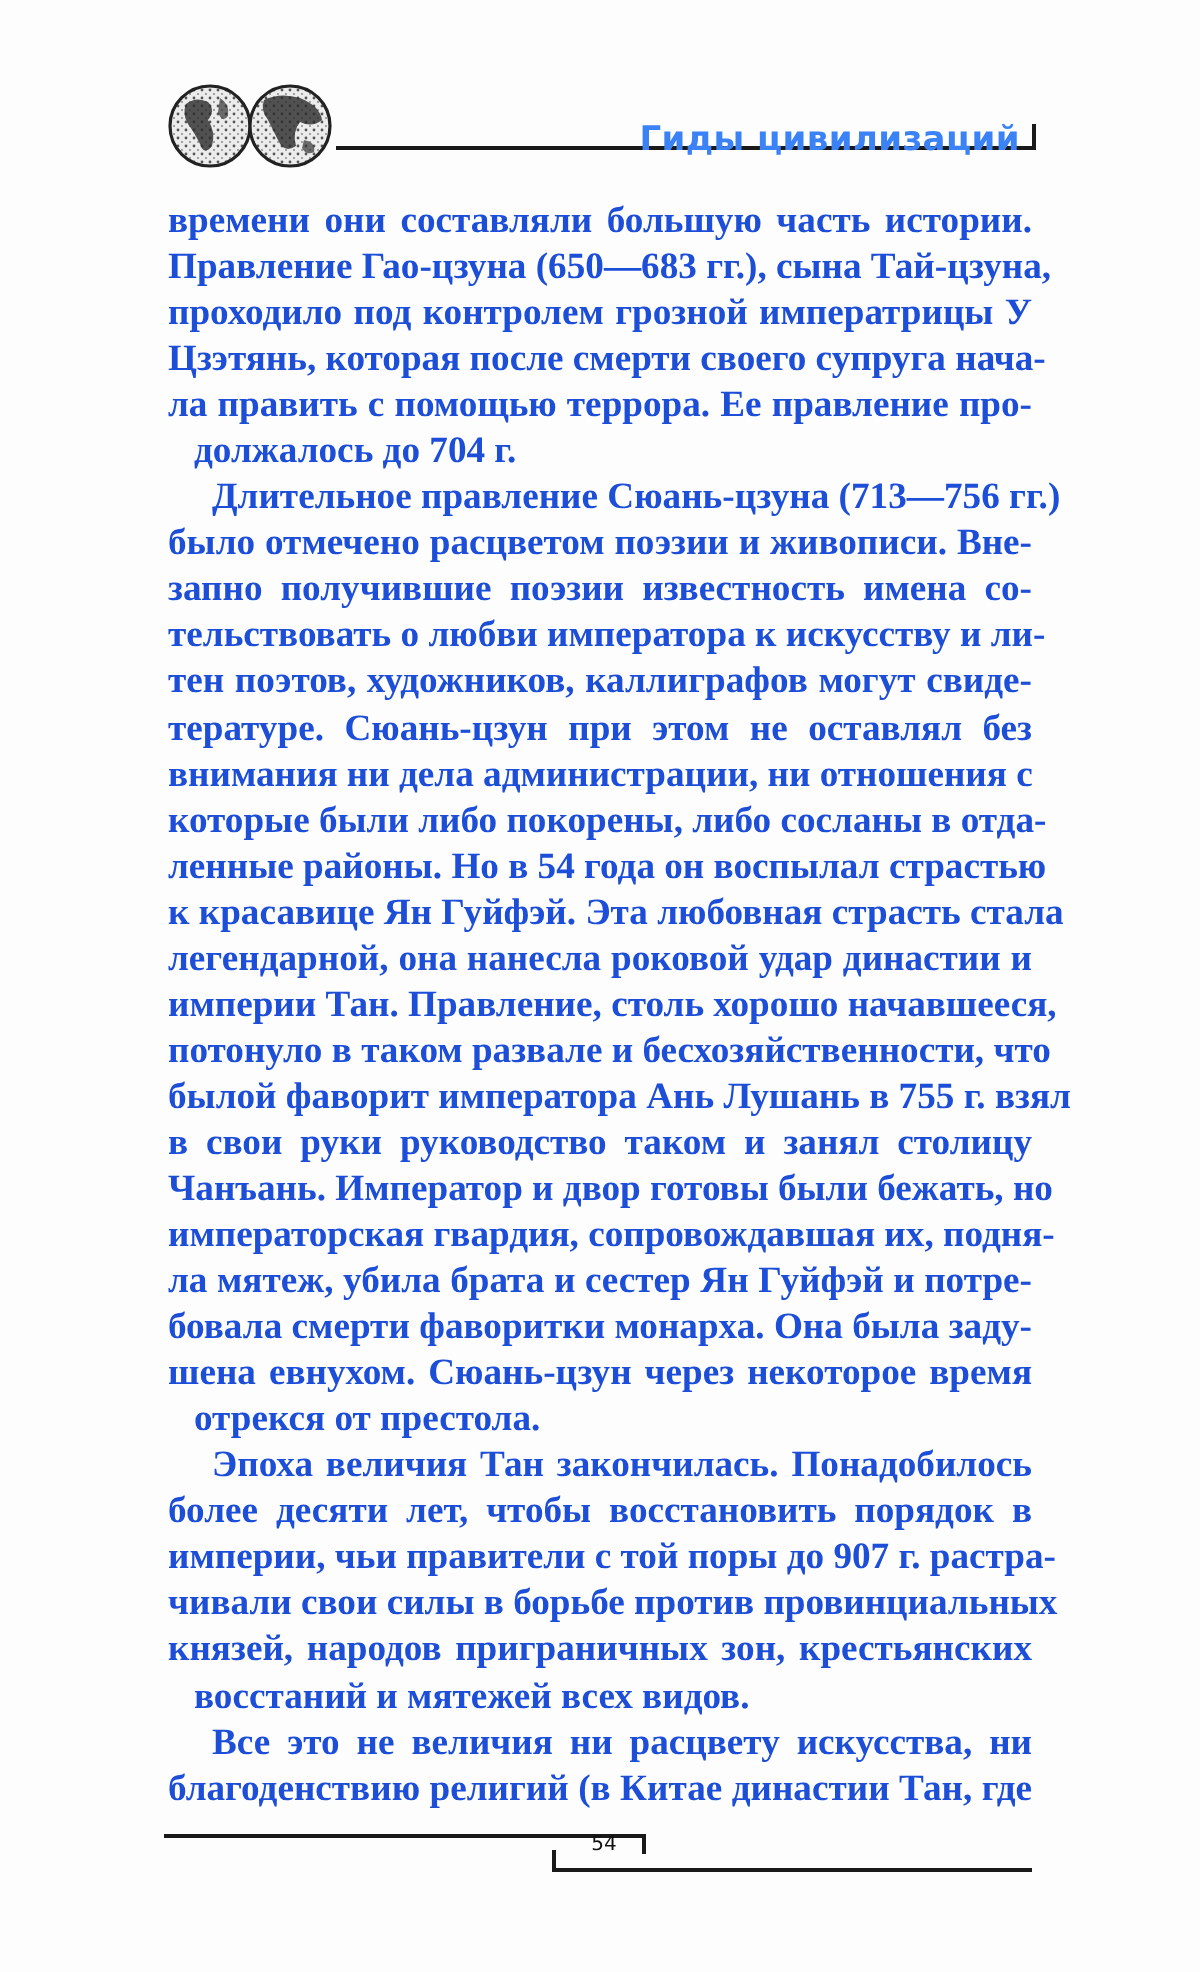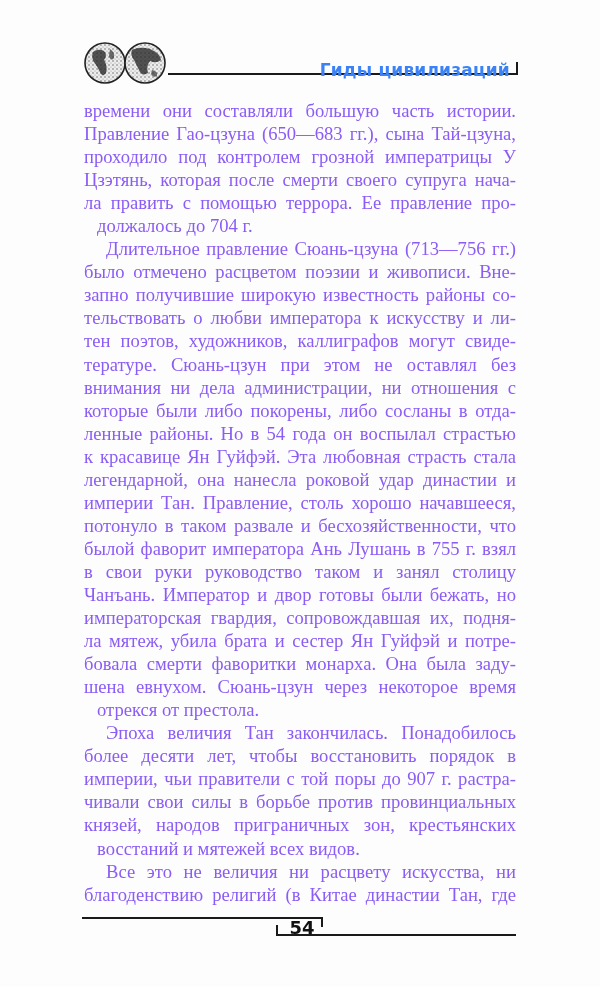--- a/index.html
+++ b/index.html
@@ -10,33 +10,33 @@
   .header { position: absolute; left: 0; top: 0; width: 600px; height: 100px; }
   .globes { position: absolute; left: 84px; top: 40px; width: 84px; height: 46px; }
   .header-rule { position: absolute; left: 168px; top: 73px; width: 349px; height: 2px; background: #1a1a1a; }
   .header-tick { position: absolute; left: 516px; top: 62px; width: 2px; height: 13px; background: #1a1a1a; }
   .running-title { position: absolute; left: 300px; top: 48px; width: 210px; text-align: right;
     font-family: "DejaVu Sans", sans-serif; font-weight: bold; font-size: 17px; letter-spacing: 0.2px;
     color: #3b82f6; white-space: nowrap; margin-top: 12px; }
 
   
   .body-text { position: absolute; left: 84px; top: 99px; width: 432px;
-    font-family: "Liberation Serif", "DejaVu Serif", serif; font-size: 18.6px; color: #8b5cf6; }
+    font-family: "Liberation Serif", "DejaVu Serif", serif; font-size: 18.6px; color: #1d4ed8; font-weight: bold; }
   .line { height: 23.06px; line-height: 23.06px; white-space: nowrap; text-align: justify;
     text-align-last: justify; overflow: visible; }
   .line.last { text-align-last: left; margin-left: 13px; }
   .line.indent { padding-left: 22px; }
 
   
   .footer-top { position: absolute; left: 82px; top: 917px; width: 241px; height: 2px; background: #1a1a1a; }
   .footer-top-tick { position: absolute; left: 321px; top: 917px; width: 2px; height: 10px; background: #1a1a1a; }
   .footer-bottom { position: absolute; left: 276px; top: 934px; width: 240px; height: 2px; background: #1a1a1a; }
   .footer-bottom-tick { position: absolute; left: 276px; top: 925px; width: 2px; height: 11px; background: #1a1a1a; }
   .page-number { position: absolute; left: 284px; top: 917px; width: 36px; text-align: center;
-    font-family: "DejaVu Sans", sans-serif; font-weight: bold; font-size: 18px; color: #111; }
+    font-family: "DejaVu Sans", sans-serif; font-weight: normal; font-size: 10px; color: #111; }
 </style>
 </head>
 <body>
 
 <div class="page">
 
   <div class="header">
     <svg class="globes" viewBox="0 0 84 46" xmlns="http://www.w3.org/2000/svg">
       <defs>
         <pattern id="speck" width="4" height="4" patternUnits="userSpaceOnUse">
@@ -59,21 +59,21 @@
 
   <div class="body-text" id="body-text">
       <div class="line">времени они составляли большую часть истории.</div>
       <div class="line">Правление Гао-цзуна (650—683 гг.), сына Тай-цзуна,</div>
       <div class="line">проходило под контролем грозной императрицы У</div>
       <div class="line">Цзэтянь, которая после смерти своего супруга нача-</div>
       <div class="line">ла править с помощью террора. Ее правление про-</div>
       <div class="line last">должалось до 704 г.</div>
       <div class="line indent">Длительное правление Сюань-цзуна (713—756 гг.)</div>
       <div class="line">было отмечено расцветом поэзии и живописи. Вне-</div>
-      <div class="line">запно получившие широкую известность районы со-</div>
+      <div class="line">запно получившие поэзии известность имена со-</div>
       <div class="line">тельствовать о любви императора к искусству и ли-</div>
       <div class="line">тен поэтов, художников, каллиграфов могут свиде-</div>
       <div class="line">тературе. Сюань-цзун при этом не оставлял без</div>
       <div class="line">внимания ни дела администрации, ни отношения с</div>
       <div class="line">которые были либо покорены, либо сосланы в отда-</div>
       <div class="line">ленные районы. Но в 54 года он воспылал страстью</div>
       <div class="line">к красавице Ян Гуйфэй. Эта любовная страсть стала</div>
       <div class="line">легендарной, она нанесла роковой удар династии и</div>
       <div class="line">империи Тан. Правление, столь хорошо начавшееся,</div>
       <div class="line">потонуло в таком развале и бесхозяйственности, что</div>

